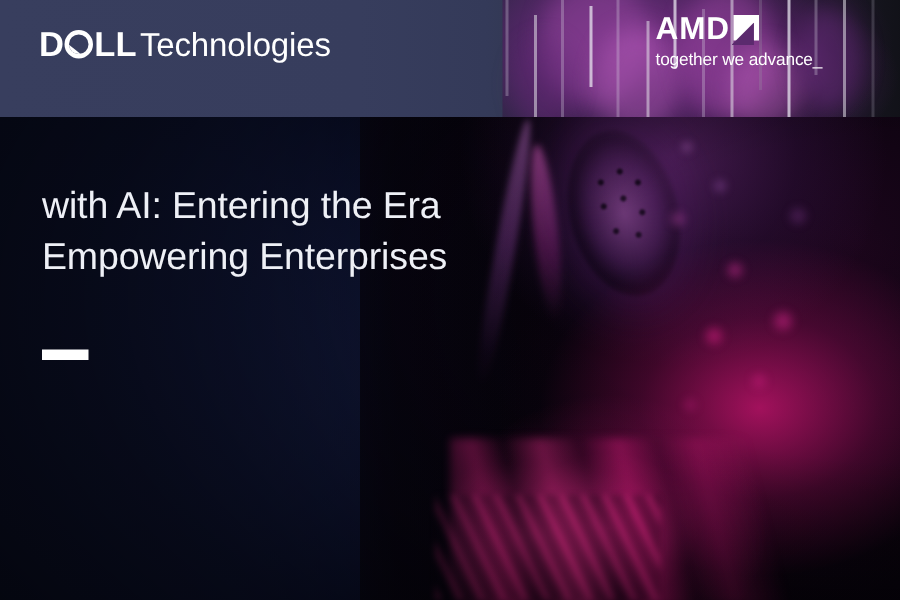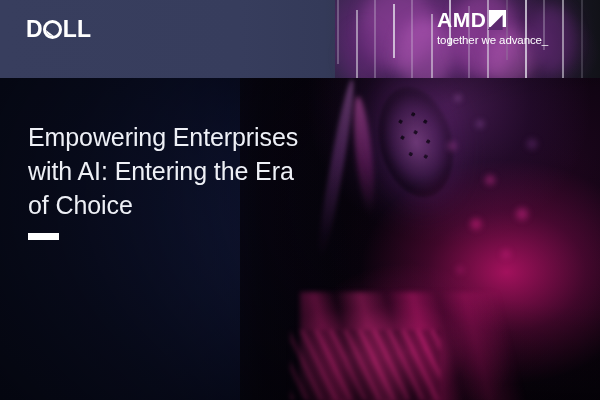--- a/index.html
+++ b/index.html
@@ -284,32 +284,32 @@
       <div class="stripe" style="left:227px; top:0;    height:78px;"></div>
       <div class="stripe dark" style="left:246px; top:0;    height:78px;"></div>
     </div>
 
     <div class="dell-logo">
       <span class="dell-word">
           <span>D</span>
           <span class="dell-e"></span>
           <span>LL</span>
         </span>
+      <span class="dell-tech">Technologies</span>
     </div>
 
 
     <div class="amd-logo">
       <div class="amd-row">
         <span class="amd-word">AMD</span>
         <span class="amd-arrow"></span>
       </div>
       <div class="amd-tag">together we advance_</div>
     </div>
   </div>
 
   <div class="hero-title">
+    <div>with AI: Entering the Era</div>
     <div>Empowering Enterprises</div>
-    <div>with AI: Entering the Era</div>
-    <div>of Choice</div>
   </div>
   <div class="hero-rule"></div>
 
 </div>
 
 </body></html>

